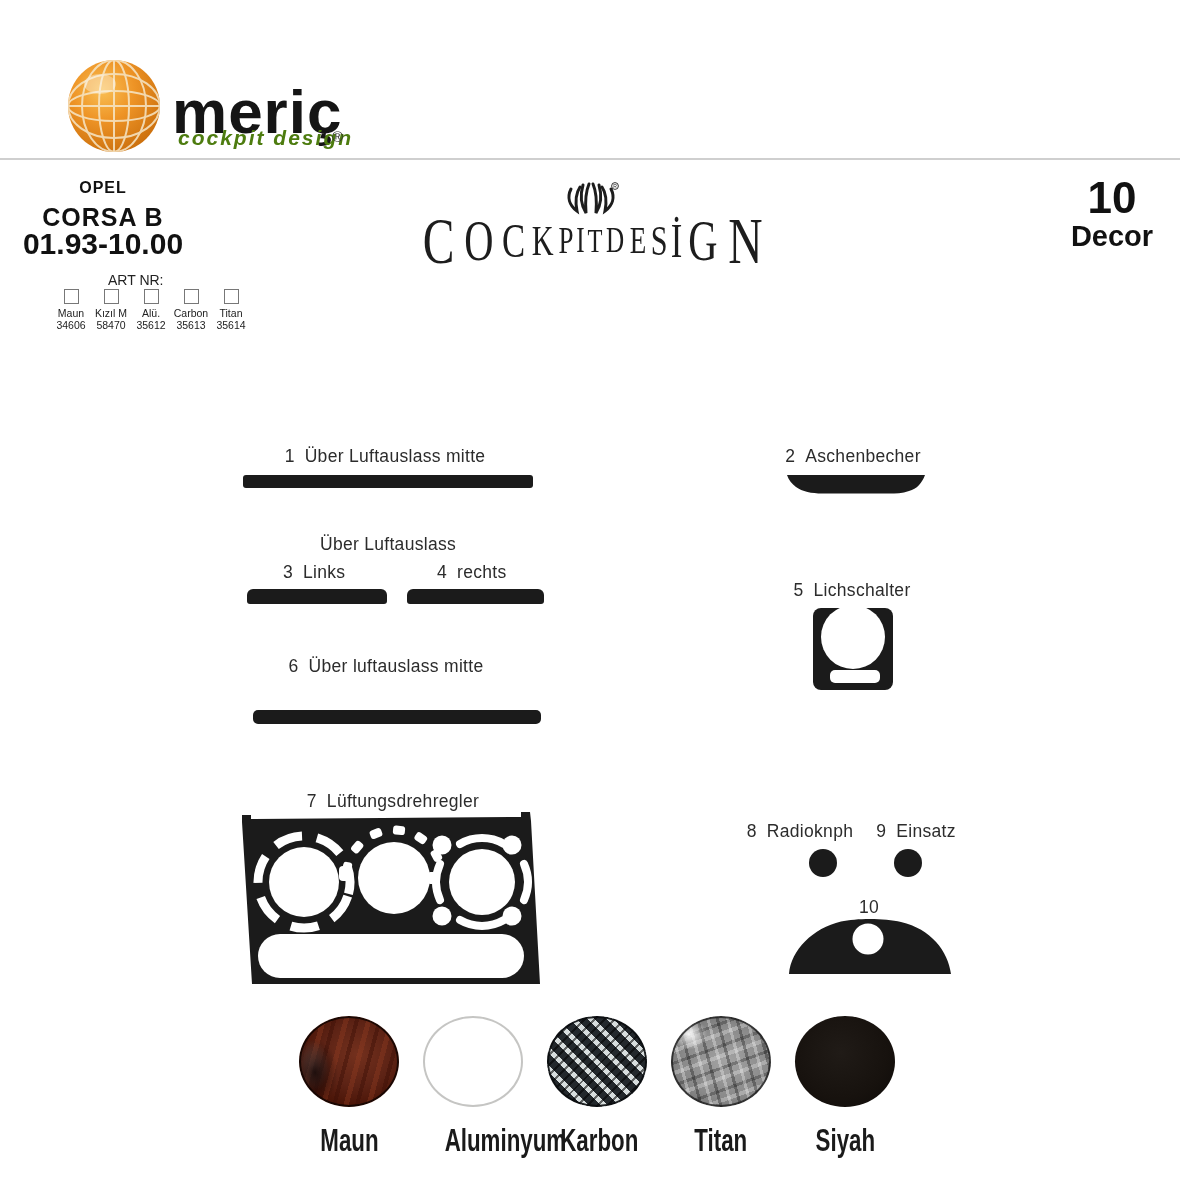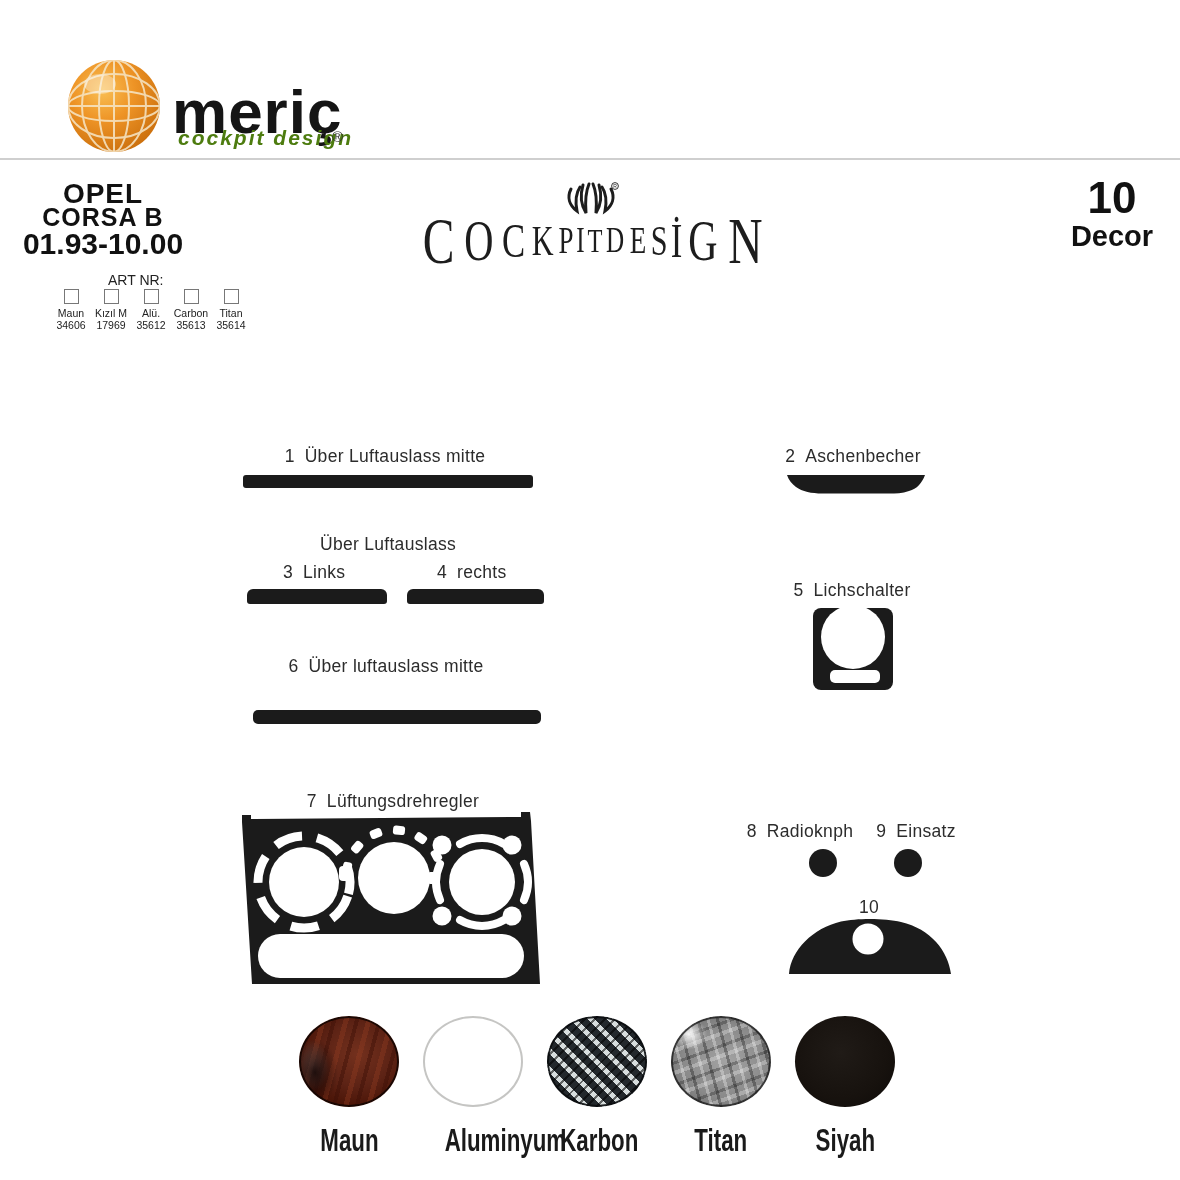--- a/index.html
+++ b/index.html
@@ -8,21 +8,21 @@
   .abs{position:absolute;}
   .ctr{transform:translateX(-50%);white-space:nowrap;}
 
   
   .brand-name{font-size:62px;font-weight:bold;letter-spacing:1px;color:#151515;}
   .brand-tag{font-size:21px;font-style:italic;font-weight:bold;color:#4d7c0f;letter-spacing:2px;}
   .brand-reg{font-size:15px;color:#333;}
   .divider{left:0;top:158px;width:1180px;height:2px;background:#cfcfcf;}
 
   .veh{font-weight:bold;color:#111;text-align:center;line-height:1.02;}
-  .veh-make{font-size:28px;letter-spacing:1px;text-align:right;}
+  .veh-make{font-size:16px;letter-spacing:1px;text-align:right;}
   .veh-model{font-size:25px;letter-spacing:1px;}
   .veh-years{font-size:30px;letter-spacing:0px;}
 
   .artnr-label{font-size:14px;color:#222;}
   .artnr-row{display:flex;gap:7px;}
   .artnr-col{display:flex;flex-direction:column;align-items:center;width:30px;}
   .artnr-col.w{width:36px;}
   .chk{width:13px;height:13px;border:1.5px solid #777;background:#fff;margin-bottom:3px;}
   .artnr-name{font-size:10.5px;color:#222;white-space:nowrap;}
   .artnr-code{font-size:10.5px;color:#222;white-space:nowrap;}
@@ -112,21 +112,21 @@
   <div class="abs artnr-label" style="left:108px;top:272px;">ART NR:</div>
   <div class="abs artnr-row" style="left:56px;top:289px;">
     <div class="artnr-col">
       <div class="chk"></div>
       <div class="artnr-name">Maun</div>
       <div class="artnr-code">34606</div>
     </div>
     <div class="artnr-col w">
       <div class="chk"></div>
       <div class="artnr-name">Kızıl M</div>
-      <div class="artnr-code">17969</div>
+      <div class="artnr-code">58470</div>
     </div>
     <div class="artnr-col">
       <div class="chk"></div>
       <div class="artnr-name">Alü.</div>
       <div class="artnr-code">35612</div>
     </div>
     <div class="artnr-col w">
       <div class="chk"></div>
       <div class="artnr-name">Carbon</div>
       <div class="artnr-code">35613</div>

